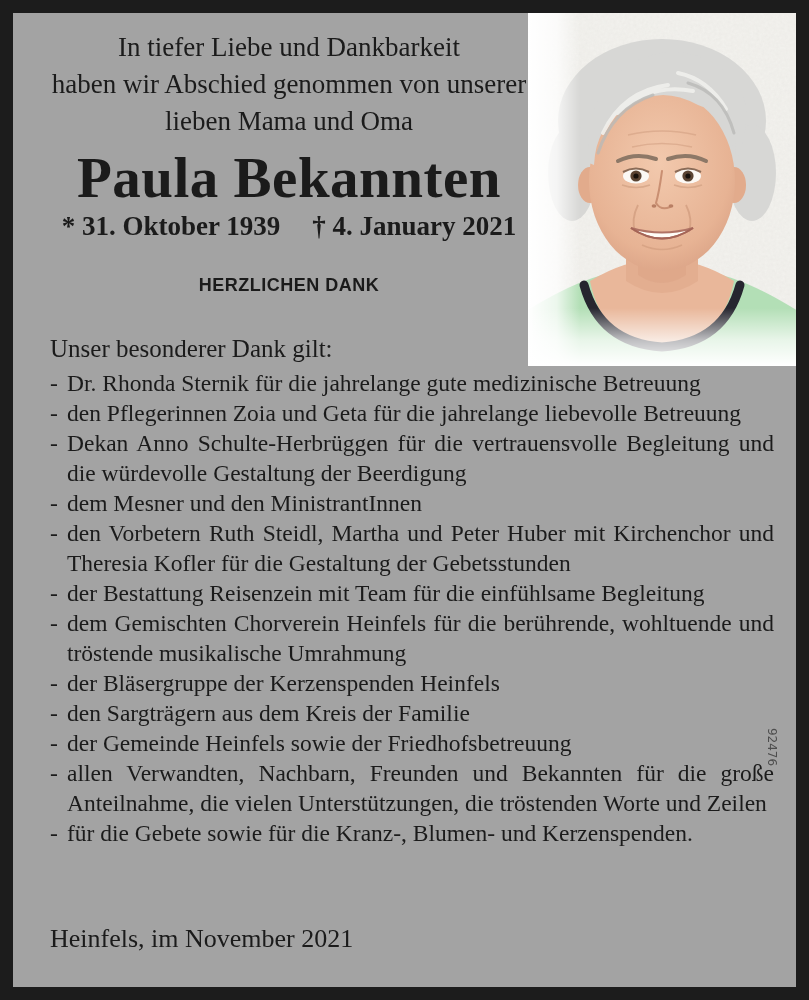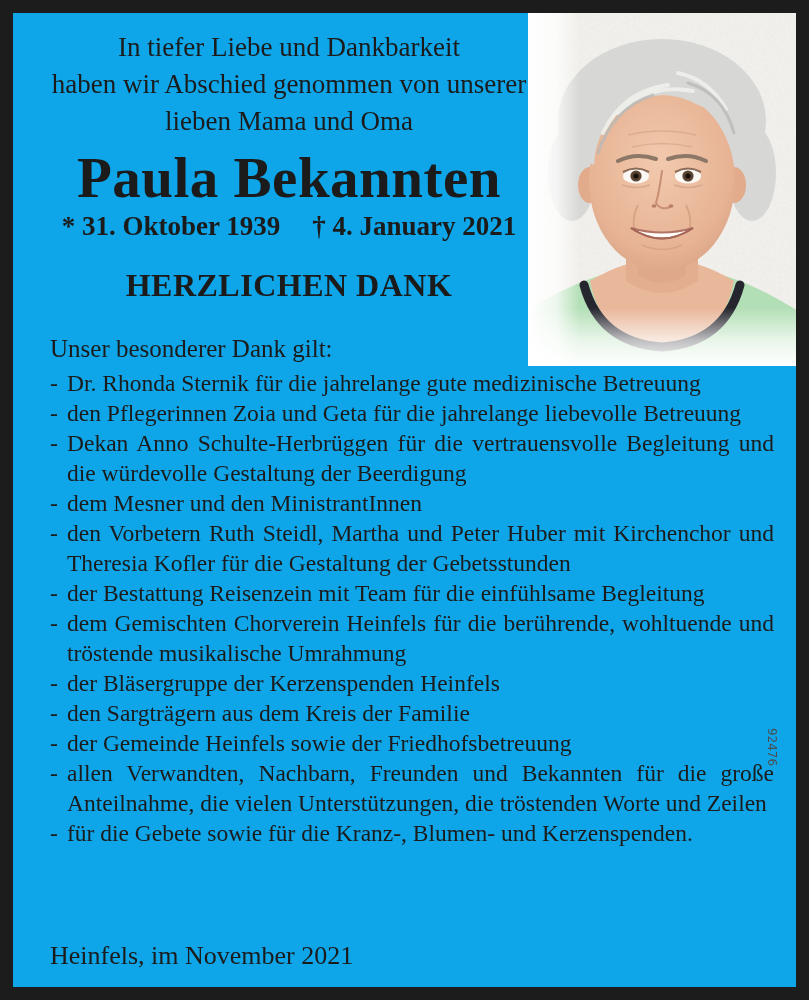--- a/index.html
+++ b/index.html
@@ -1,41 +1,41 @@
 <!DOCTYPE html>
 <html lang="de"><head>
 <meta charset="utf-8">
 <style>
   html,body{margin:0;padding:0;background:#e9e9e9;}
   .page{
     position:relative;
     width:783px;height:974px;
     border:13px solid #1c1c1c;
-    background:#0ea5e9;
+    background:#a3a3a3;
     font-family:"Liberation Serif","DejaVu Serif",serif;
     color:#1b1b1b;
     overflow:hidden;
   }
   
   .headings{
     position:relative;z-index:2;
     width:552px;
     padding-top:16px;
     text-align:center;
   }
   .intro-line{font-size:27px;line-height:37px;}
   .deceased-name{
     font-size:57px;line-height:62px;font-weight:bold;
     margin-top:7px;letter-spacing:.5px;
   }
   .dates{font-size:27px;line-height:32px;font-weight:bold;margin-top:1px;}
   .dates .birth{margin-right:32px;}
   .thanks-heading{
-    font-family:Liberation Serif, serif;
-    font-weight:bold;font-size:32px;line-height:32px;
+    font-family:Liberation Sans, sans-serif;
+    font-weight:bold;font-size:18px;line-height:32px;
     letter-spacing:.5px;margin-top:27px;
   }
   .thanks-sub{font-size:27px;line-height:31px;margin-top:2px;}
   
   .photo{
     position:absolute;top:0;right:0;z-index:1;
     width:268px;height:353px;
   }
   .photo svg{display:block;}
   
@@ -48,21 +48,21 @@
   .item{
     display:flex;
     line-height:30px;
     font-size:23.5px;
   }
   .item .dash{flex:0 0 17px;}
   .item .item-text{flex:1;text-align:justify;}
   
   .footer{
     position:absolute;z-index:2;
-    left:37px;right:36px;bottom:16px;
+    left:37px;right:36px;bottom:33px;
     display:flex;justify-content:space-between;align-items:baseline;
     font-size:26px;
   }
   .footer-right{font-weight:bold;}
   
   .side-number{
     position:absolute;z-index:3;
     right:-6px;top:727px;
     width:60px;height:14px;
     font-family:"DejaVu Sans","Liberation Sans",sans-serif;

